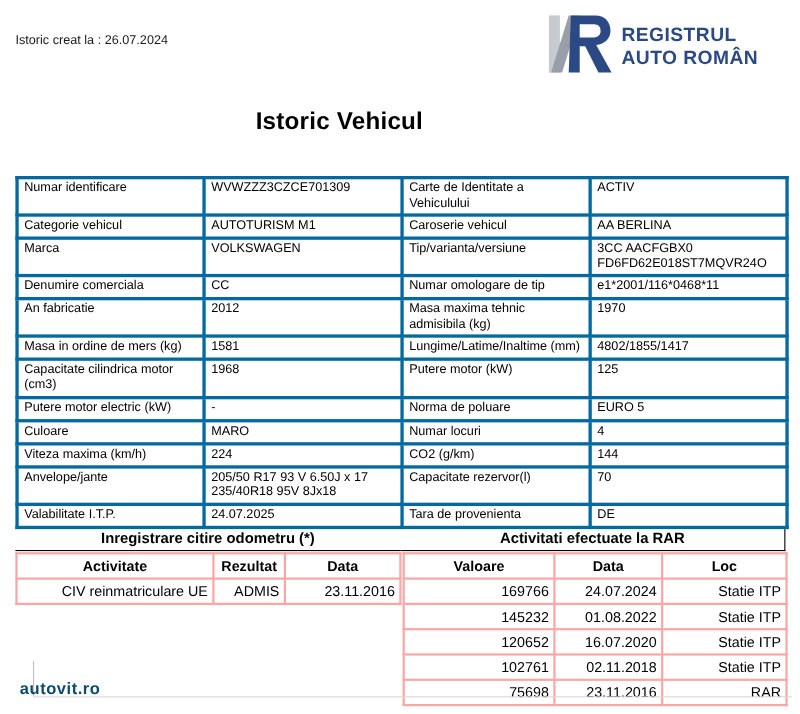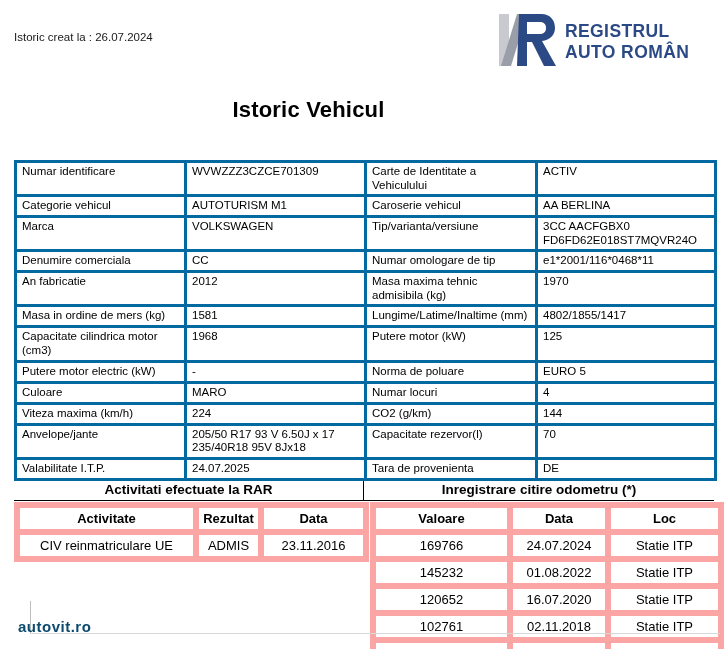--- a/index.html
+++ b/index.html
@@ -120,33 +120,33 @@
     width: 700px;
     display: flex;
     align-items: flex-start;
   }
   .sub-table {
     border-collapse: collapse;
     table-layout: fixed;
     font-size: 13px;
   }
   .sub-table th, .sub-table td {
-    border: 6px solid #fca5a5;
+    border: 2px solid #fca5a5;
     padding: 1px 4px;
     line-height: 1.35;
     height: 19px;
     white-space: nowrap;
     overflow: hidden;
     margin-top: 16px;
   }
   .sub-table th {
     text-align: center;
     font-weight: bold;
   }
-  .sub-table td { text-align: center; }
+  .sub-table td { text-align: right; }
 
   #activities-table { width: 350px; margin-right: 1px; }
   #activities-table col.a-act  { width: 179px; }
   #activities-table col.a-rez  { width: 65px; }
   #activities-table col.a-data { width: 105px; }
 
   #odometer-table { width: 349px; }
   #odometer-table col.o-val  { width: 137px; }
   #odometer-table col.o-data { width: 98px; }
   #odometer-table col.o-loc  { width: 113px; }
@@ -283,22 +283,22 @@
       <tr>
         <td>Valabilitate I.T.P.</td>
         <td>24.07.2025</td>
         <td>Tara de provenienta</td>
         <td>DE</td>
       </tr>
     </tbody>
 </table>
 
 <div id="section-bands">
+  <div class="band band-right">Inregistrare citire odometru (*)</div>
   <div class="band band-left">Activitati efectuate la RAR</div>
-  <div class="band band-right">Inregistrare citire odometru (*)</div>
 </div>
 
 <div id="bottom-area">
 
   <table id="activities-table" class="sub-table">
     <colgroup>
         <col class="a-act">
         <col class="a-rez">
         <col class="a-data">
       </colgroup>

